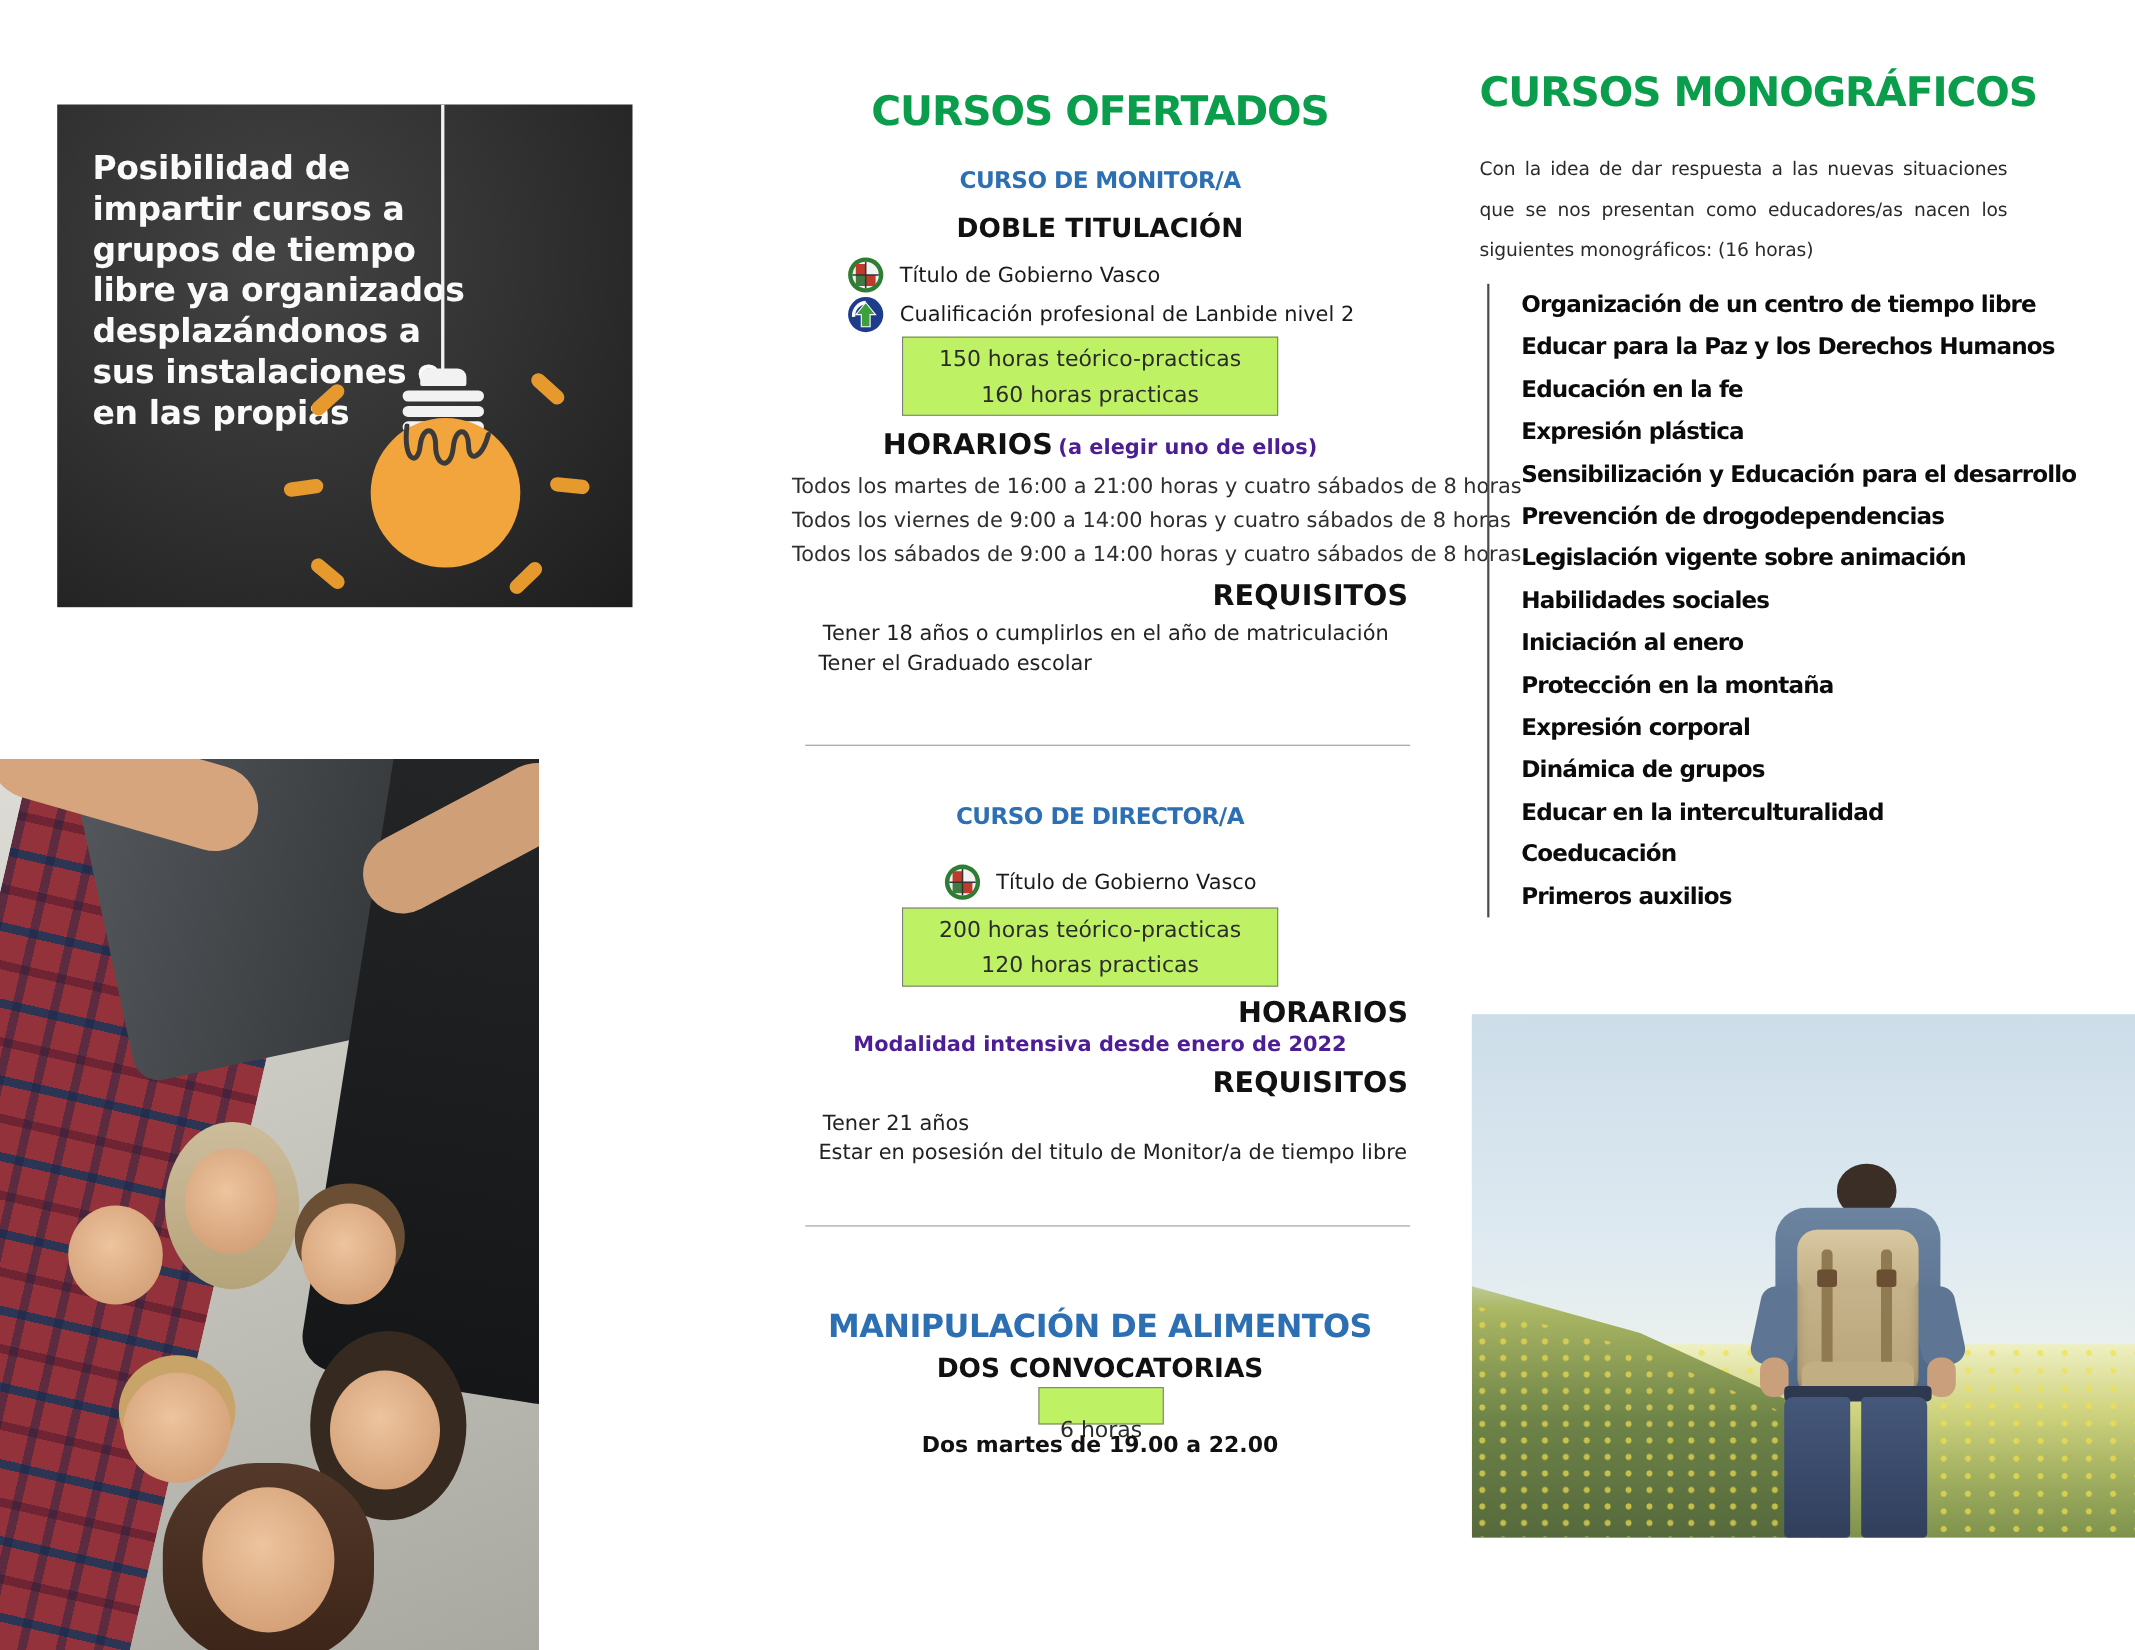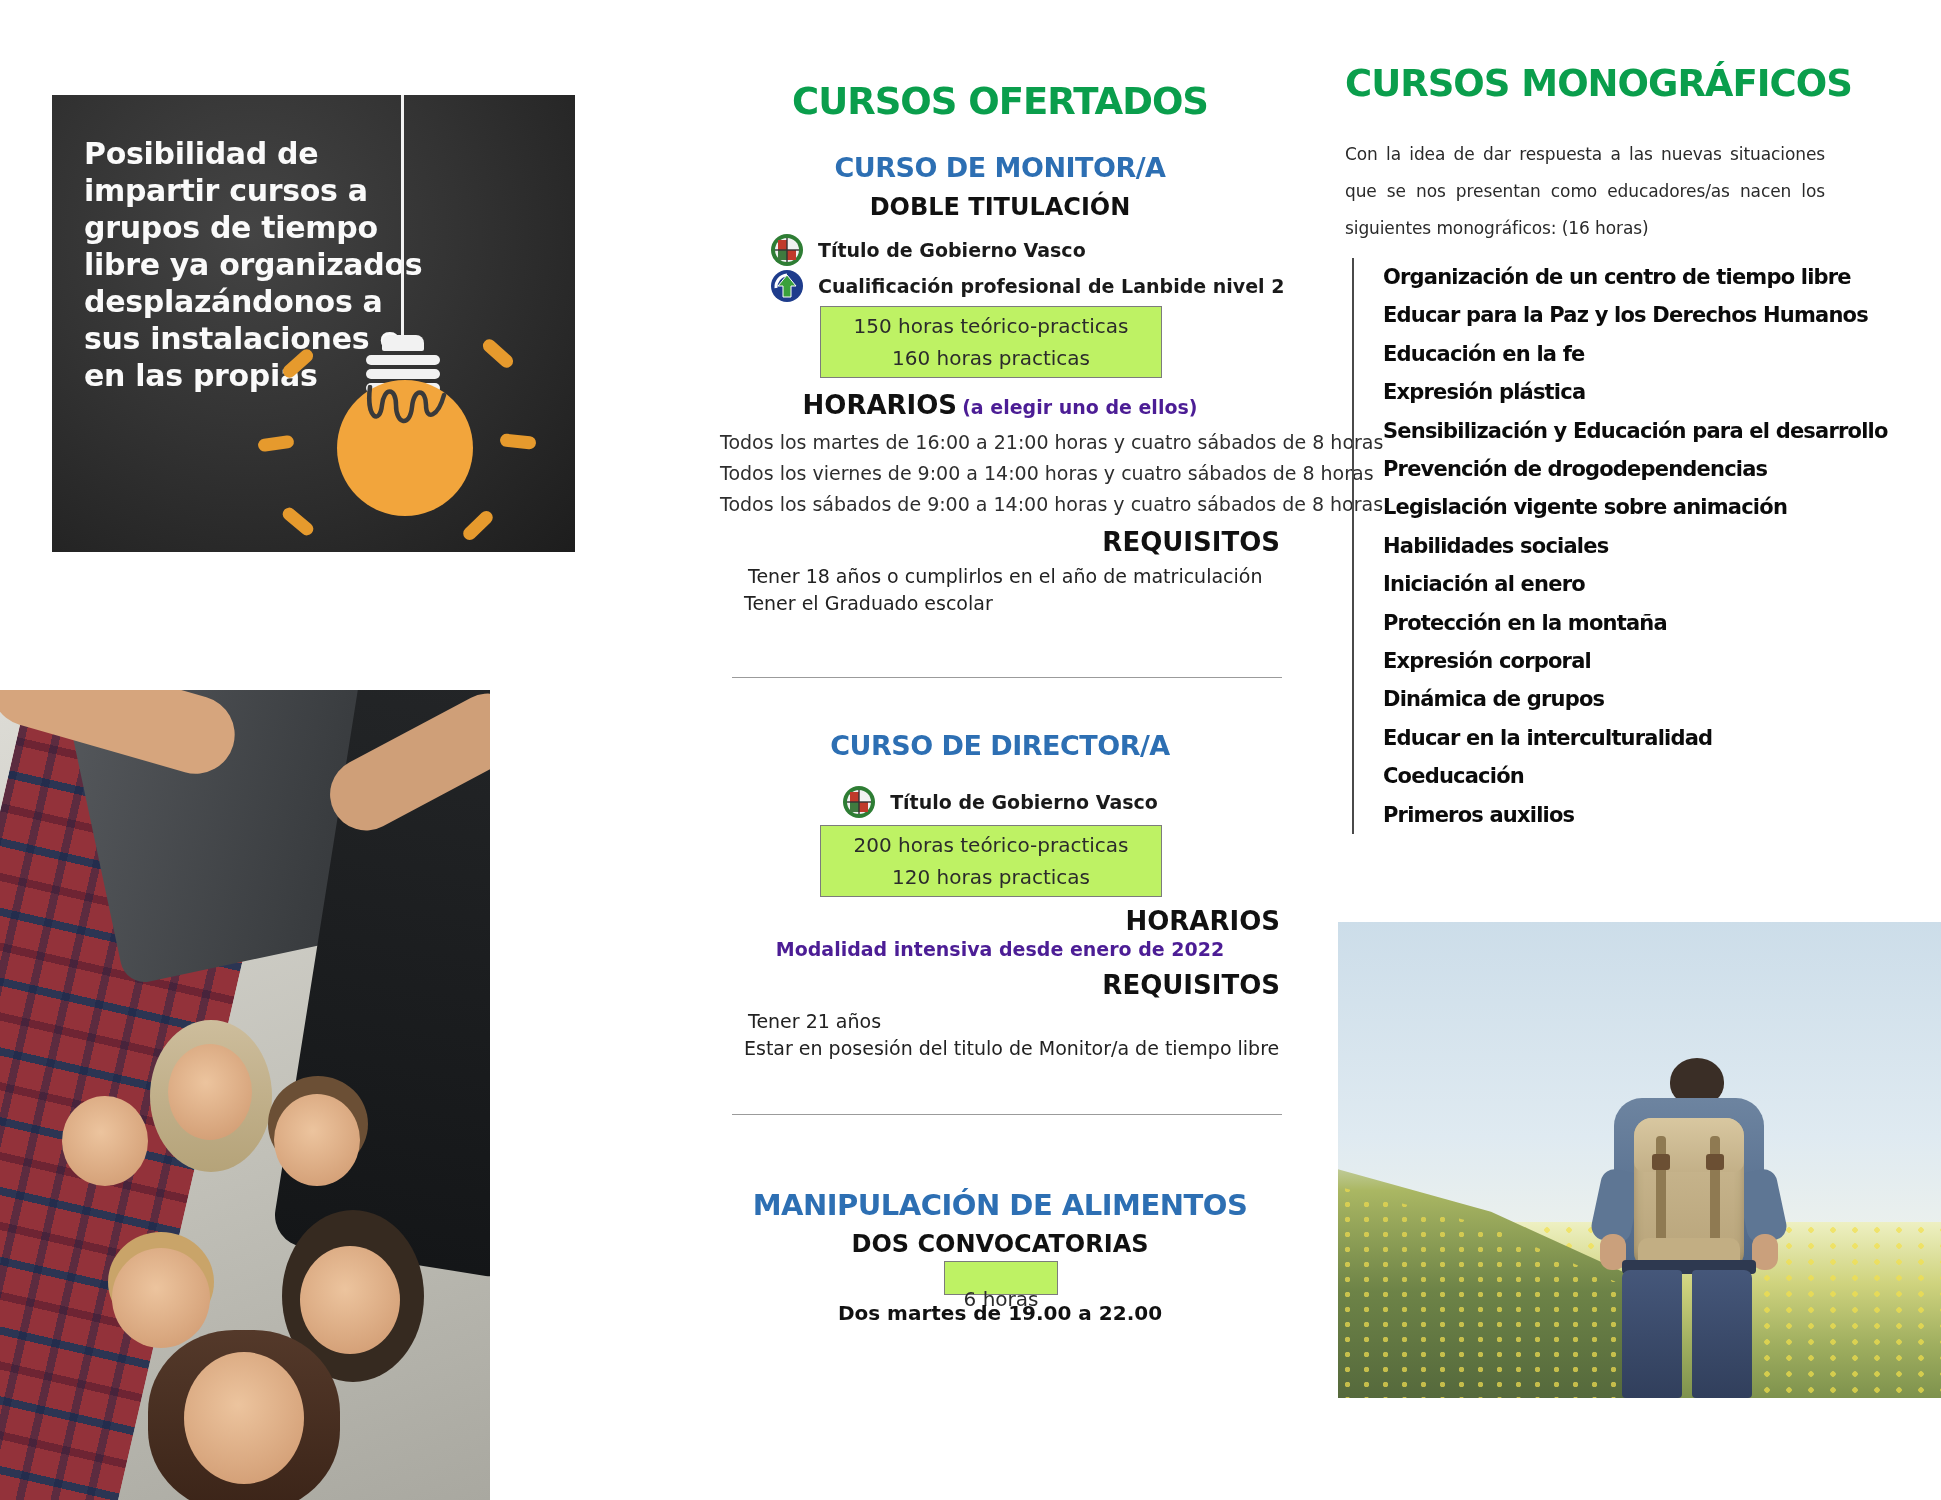--- a/index.html
+++ b/index.html
@@ -22,26 +22,26 @@
   .group-photo{left:0;top:690px;width:490px;height:810px;overflow:hidden;
                background:linear-gradient(160deg,#dddcd6 0%,#c2c1b9 55%,#a9a8a0 100%);}
   .gp-shape{position:absolute;}
   .face{position:absolute;border-radius:50%;
         background:radial-gradient(circle at 45% 40%, #ecc49e 0%, #d29d74 85%);}
   .hair{position:absolute;border-radius:50%;}
 
   
   .mid{left:720px;width:560px;text-align:center;white-space:nowrap;}
   .h-green{font-size:37px;font-weight:bold;letter-spacing:-1px;}
-  .h-blue{font-size:27px;font-weight:bold;letter-spacing:-0.5px;}
+  .h-blue{font-size:21px;font-weight:bold;letter-spacing:-0.5px;}
   .h-black{font-size:24px;font-weight:bold;color:#111;}
   .h-section{font-size:26px;font-weight:bold;color:#111;text-align:right;}
   .note{font-size:19px;font-weight:bold;color:#4c1d95;}
   .cred-row{display:flex;align-items:center;gap:14px;height:36px;}
-  .cred-label{font-size:19px;font-weight:bold;color:#1a1a1a;white-space:nowrap;}
+  .cred-label{font-size:19px;font-weight:normal;color:#1a1a1a;white-space:nowrap;}
   .hours-box{width:340px;height:70px;border:1.5px solid #7c7c7c;background:#bef264;
              display:flex;flex-direction:column;justify-content:center;text-align:center;}
   .hours-line{font-size:20px;line-height:32px;color:#2b2b2b;}
   .sched{font-size:19px;line-height:24px;color:#2e2e2e;}
   .req{font-size:19px;line-height:27px;color:#222;text-align:left;white-space:nowrap;}
   .divider{width:550px;height:0;border-top:1px solid #9b9b9b;}
 
   
   .mono-title{left:1345px;top:62px;font-size:37px;font-weight:bold;letter-spacing:-1px;white-space:nowrap;}
   .intro{left:1345px;top:136px;width:480px;}

